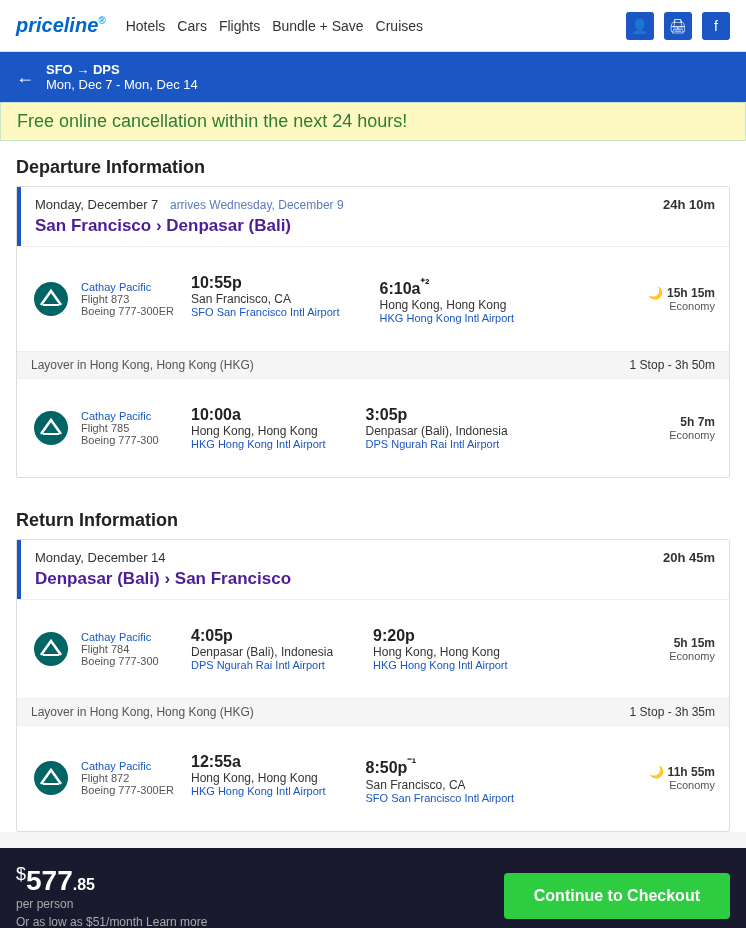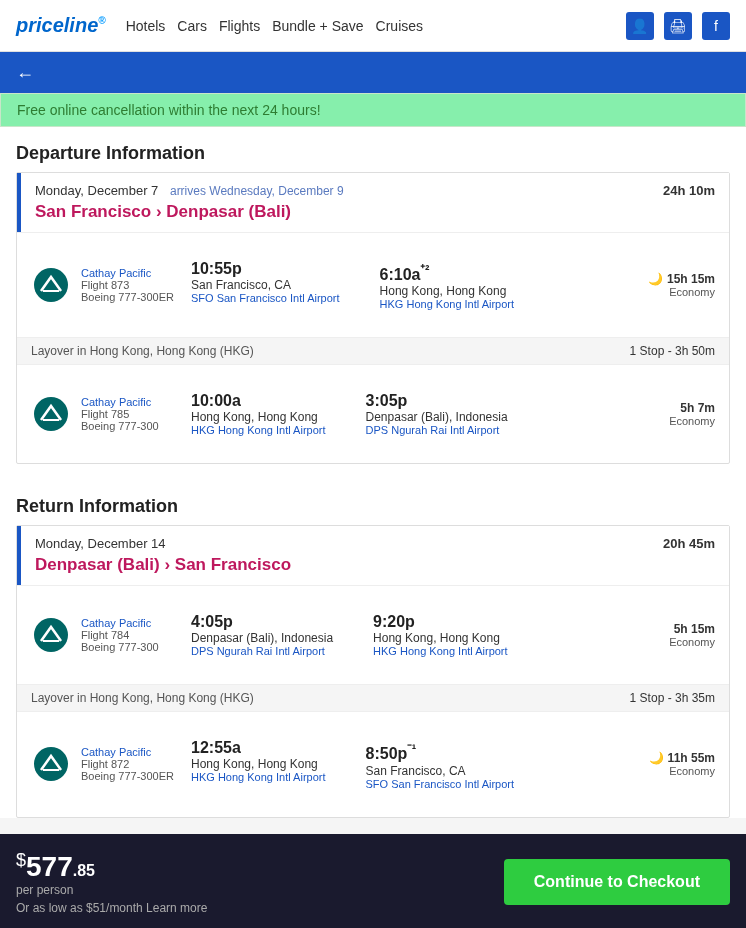--- a/index.html
+++ b/index.html
@@ -37,25 +37,25 @@
       align-items: center;
       gap: 12px;
     }
     .back-btn { color: white; font-size: 18px; cursor: pointer; }
     .trip-info { }
     .trip-route { font-size: 13px; font-weight: bold; }
     .trip-dates { font-size: 13px; }
 
     
     .cancel-banner {
-      background: #86efac;
+      background: #fef9c3;
       border: 1px solid #c8e6c9;
       padding: 8px 16px;
       color: #2e7d32;
-      font-size: 14px;
+      font-size: 18px;
     }
 
     
     .main-content { background: white; padding: 0; }
 
     
     .section-title {
       font-size: 18px;
       font-weight: bold;
       color: #222;
@@ -68,21 +68,21 @@
       margin: 0 16px 16px 16px;
       border-radius: 2px;
     }
     .flight-card-header {
       padding: 10px 14px;
       border-left: 4px solid #1a56c4;
       background: white;
     }
     .flight-card-header .date-row { font-size: 13px; color: #333; margin-bottom: 4px; }
     .flight-card-header .arrives { color: #5a7abf; font-size: 12px; margin-left: 8px; }
-    .flight-card-header .route { font-size: 17px; font-weight: bold; color: #be185d; }
+    .flight-card-header .route { font-size: 17px; font-weight: bold; color: #4c1d95; }
     .flight-card-header .duration { float: right; font-size: 13px; font-weight: bold; color: #333; }
 
     
     .flight-leg {
       padding: 27px 14px;
       display: flex;
       align-items: center;
       border-top: 1px solid #eee;
     }
     .airline-logo {
@@ -163,20 +163,24 @@
   </nav>
   <div class="header-icons">
     <div class="header-icon">👤</div>
     <div class="header-icon">🖨</div>
     <div class="header-icon">f</div>
   </div>
 </header>
 
 <div class="trip-bar">
   <span class="back-btn">←</span>
+  <div class="trip-info">
+    <div class="trip-route">SFO → DPS</div>
+    <div class="trip-dates">Mon, Dec 7 - Mon, Dec 14</div>
+  </div>
 </div>
 
 <div class="cancel-banner">Free online cancellation within the next 24 hours!</div>
 
 <div class="main-content">
 
   <div class="section-title">Departure Information</div>
 
   <div class="flight-card">
     <div class="flight-card-header">

